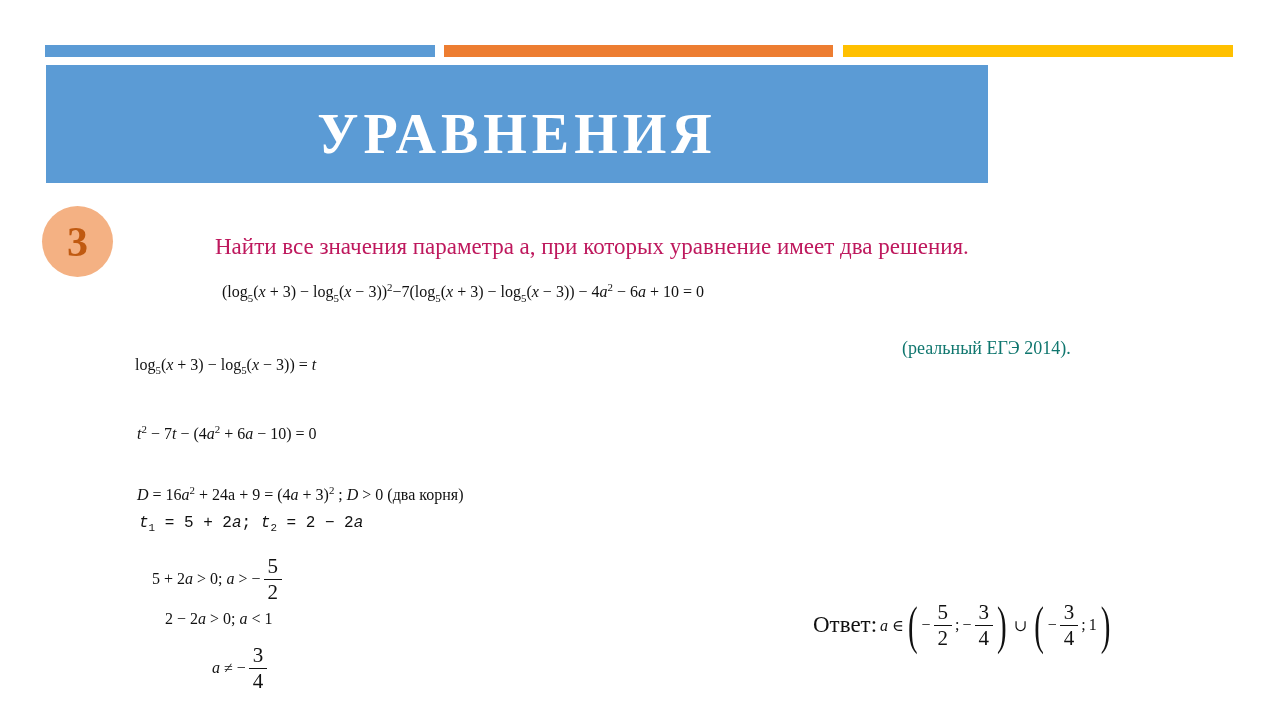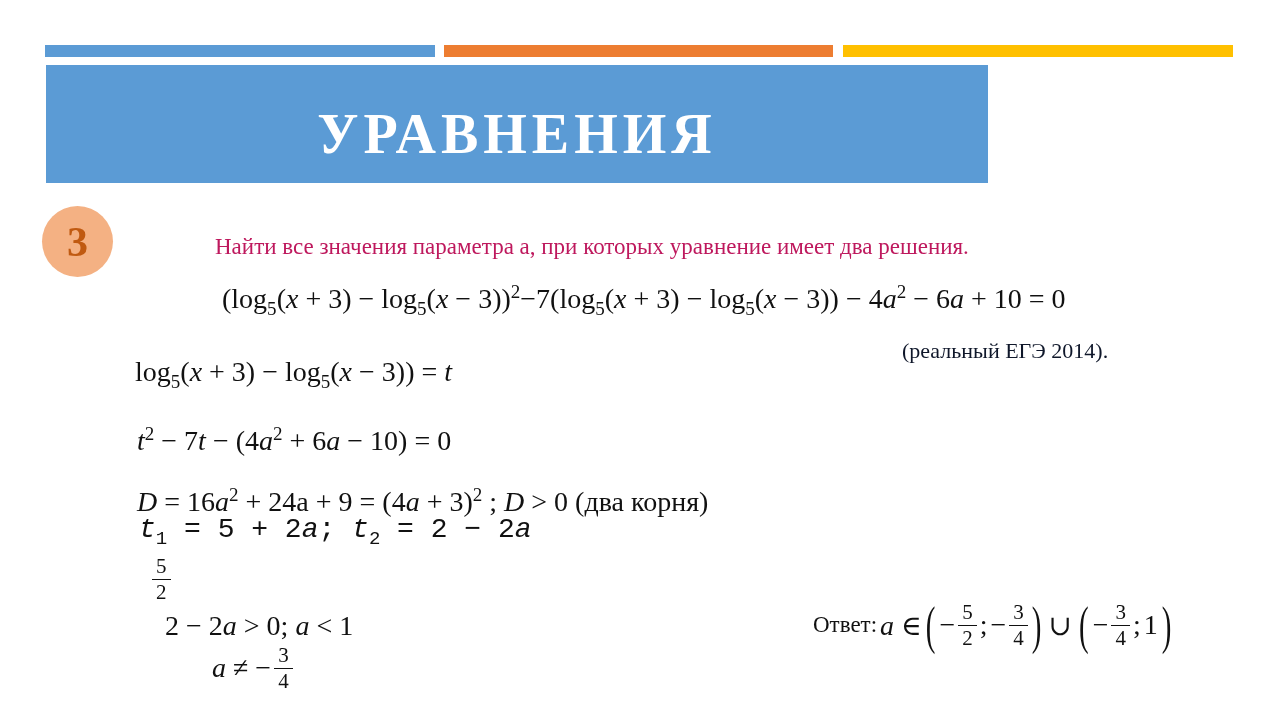--- a/index.html
+++ b/index.html
@@ -35,26 +35,26 @@
   }
   .badge span { color:#C05A11; font-size:42px; font-weight:bold; line-height:1; }
 
   
   .problem {
     position:absolute; left:207px; top:226px; margin:8px;
     font-size:23px; color:#be185d;
   }
 
   
-  .math { font-size:28px; color:#111111; white-space:nowrap; }
+  .math { font-size:16px; color:#111111; white-space:nowrap; }
   .math sub { font-size:68%; }
   .math sup { font-size:68%; }
 
   .eq-main   { position:absolute; left:222px; top:281px; }
-  .source    { position:absolute; left:902px; top:338px; font-size:22px; color:#0f172a; }
+  .source    { position:absolute; left:902px; top:338px; font-size:18px; color:#0f766e; }
   .step-sub  { position:absolute; left:135px; top:356px;font-family:Liberation Serif, serif; }
   .step-quad { position:absolute; left:137px; top:423px; }
   .step-disc { position:absolute; left:137px; top:484px; }
   .step-roots{ position:absolute; left:139px; top:514px;font-family:Liberation Mono, monospace; }
   .ineq2     { position:absolute; left:165px; top:610px; }
 
   
   .mrow { position:absolute; display:flex; align-items:center; column-gap:3px; }
   .row-ineq1 { left:152px; top:551px; height:56px; }
   .row-noteq { left:212px; top:640px; height:56px; }
@@ -94,20 +94,21 @@
 <div class="math eq-main">(log<sub>5</sub>(<i>x</i> + 3) − log<sub>5</sub>(<i>x</i> − 3))<sup>2</sup>−7(log<sub>5</sub>(<i>x</i> + 3) − log<sub>5</sub>(<i>x</i> − 3)) − 4<i>a</i><sup>2</sup> − 6<i>a</i> + 10 = 0</div>
 
 <div class="source">(реальный ЕГЭ 2014).</div>
 
 <div class="math step-sub">log<sub>5</sub>(<i>x</i> + 3) − log<sub>5</sub>(<i>x</i> − 3)) = <i>t</i></div>
 <div class="math step-quad"><i>t</i><sup>2</sup> − 7<i>t</i> − (4<i>a</i><sup>2</sup> + 6<i>a</i> − 10) = 0</div>
 <div class="math step-disc"><i>D</i> = 16<i>a</i><sup>2</sup> + 24а + 9 = (4<i>a</i> + 3)<sup>2</sup> ; <i>D</i> &gt; 0 (два корня)</div>
 <div class="math step-roots"><i>t</i><sub>1</sub> = 5 + 2<i>a</i>; <i>t</i><sub>2</sub> = 2 − 2<i>a</i></div>
 
 <div class="mrow row-ineq1">
+  <span class="math">5 + 2<i>a</i> &gt; 0; <i>a</i> &gt; −</span>
   <span class="frac">
     <span class="num">5</span>
     <span class="den">2</span>
   </span>
 </div>
 
 <div class="math ineq2">2 − 2<i>a</i> &gt; 0; <i>a</i> &lt; 1</div>
 
 <div class="mrow row-noteq">
   <span class="math"><i>a</i> ≠ −</span>

